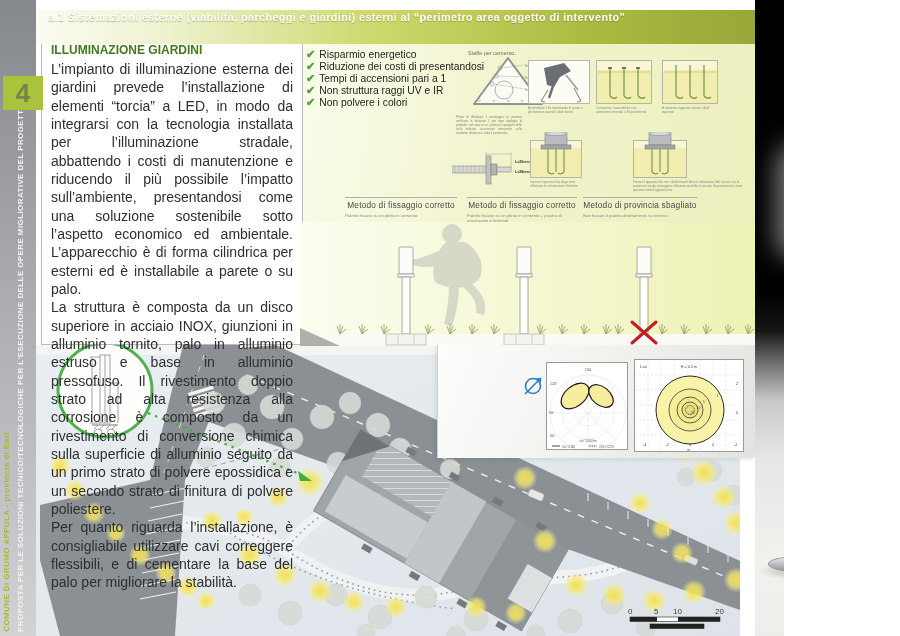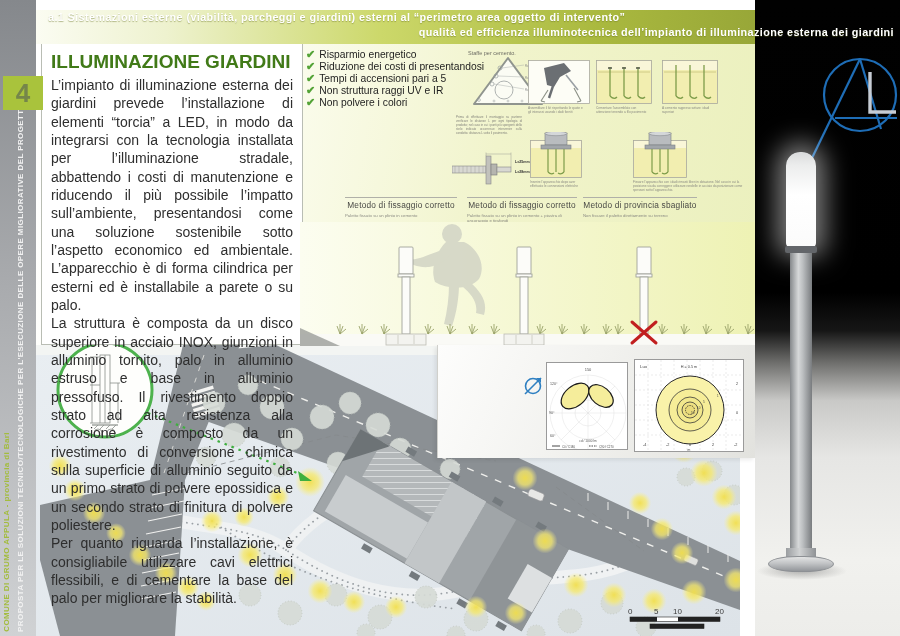--- a/index.html
+++ b/index.html
@@ -1,16 +1,16 @@
 <!DOCTYPE html>
 <html><head>
 <meta charset="utf-8">
 <style>
   html,body{margin:0;padding:0;background:#fff;}
-  #board{position:relative;width:900px;height:636px;overflow:hidden;
+  #board{position:relative;width:784px;height:636px;overflow:hidden;
          font-family:"Liberation Sans",sans-serif;background:#fff;}
   #board *{box-sizing:border-box;}
   .abs{position:absolute;}
 
   
   #sidebar{left:0;top:0;width:36px;height:636px;z-index:5;
            background:linear-gradient(180deg,#85888c 0%,#a9abae 45%,#d0d2d4 100%);}
   #page-num{left:3px;top:76px;width:40px;height:34px;z-index:6;background:#a9c33c;
             color:#75864a;font-size:26px;font-weight:bold;text-align:center;line-height:34px;}
   .vtext{writing-mode:vertical-rl;transform:rotate(180deg);white-space:nowrap;
@@ -25,21 +25,21 @@
   #hdr-text .l1{font-size:10.8px;font-weight:bold;letter-spacing:.4px;
                 text-shadow:0 1px 1px rgba(100,110,30,.45);}
   #hdr-text .l2{font-size:10.8px;font-weight:bold;letter-spacing:.4px;text-align:right;margin-top:3px;
                 text-shadow:0 1px 1px rgba(100,110,30,.45);}
 
   
   #upper-bg{left:36px;top:44px;width:719px;height:301px;z-index:1;
     background:linear-gradient(100deg,#ffffff 0%,#fcfdf1 30%,#f1f4cc 62%,#ebf0bd 100%);}
   #text-card{left:41px;top:36px;width:262px;height:309px;z-index:2;background:#fff;
     border:1px solid #b9bdb4;padding:6px 9px 0 9px;}
-  #article-title{margin:8px 0 3px 0;font-size:19px;font-weight:bold;color:#417a18;}
+  #article-title{margin:0 0 3px 0;font-size:12px;font-weight:bold;color:#417a18;}
   #text-card p{margin:0;font-size:14px;line-height:1.31;text-align:justify;color:#2e2e2e;}
 
   #benefits{left:306px;top:49px;z-index:2;}
   .benefit{display:flex;align-items:center;margin-bottom:1px;}
   .benefit .chk{color:#53a336;font-size:11px;font-weight:bold;margin-right:4px;line-height:11px;}
   .benefit .lbl{font-size:10.3px;color:#1e1e1e;white-space:nowrap;}
 
   
   #instr{left:440px;top:44px;width:315px;height:160px;z-index:2;font-size:0;}
   #instr .cap{position:absolute;font-size:3.2px;line-height:1.3;color:#8a8a82;text-align:left;}
@@ -89,48 +89,47 @@
 </head>
 <body>
 
 <div id="board">
 
   <div class="abs" id="upper-bg"></div>
 
   <div class="abs" id="hdr-band"></div>
   <div class="abs" id="hdr-text">
     <div class="l1">a.1 Sistemazioni esterne (viabilità, parcheggi e giardini) esterni al “perimetro area oggetto di intervento”</div>
-    <div class="l2">qualità ed efficienza illuminotecnica dell’impianto di illuminazione esterna dei giardini</div>
   </div>
 
   <div class="abs" id="sidebar">
     <div class="abs vtext" id="side-line1">COMUNE DI GRUMO APPULA - provincia di Bari</div>
     <div class="abs vtext" id="side-line2">PROPOSTA PER LE SOLUZIONI TECNICO/TECNOLOGICHE PER L'ESECUZIONE DELLE OPERE MIGLIORATIVE DEL PROGETTO-BASE</div>
   </div>
   <div class="abs" id="page-num">4</div>
 
   <div class="abs" id="text-card">
     <h1 id="article-title">ILLUMINAZIONE GIARDINI</h1>
     <p>L’impianto di illuminazione esterna dei giardini prevede l’installazione di elementi “torcia” a LED, in modo da integrarsi con la tecnologia installata per l’illuminazione stradale, abbattendo i costi di manutenzione e riducendo il più possibile l’impatto sull’ambiente, presentandosi come una soluzione sostenibile sotto l’aspetto economico ed ambientale. L’apparecchio è di forma cilindrica per esterni ed è installabile a parete o su palo.</p>
     <p>La struttura è composta da un disco superiore in acciaio INOX, giunzioni in alluminio tornito, palo in alluminio estruso e base in alluminio pressofuso. Il rivestimento doppio strato ad alta resistenza alla corrosione è composto da un rivestimento di conversione chimica sulla superficie di alluminio seguito da un primo strato di polvere epossidica e un secondo strato di finitura di polvere poliestere.</p>
-    <p>Per quanto riguarda l’installazione, è consigliabile utilizzare cavi elettrici flessibili, e di cementare la base del palo per migliorare la stabilità.</p>
+    <p>Per quanto riguarda l’installazione, è consigliabile utilizzare cavi correggere flessibili, e di cementare la base del palo per migliorare la stabilità.</p>
   </div>
 
   <div class="abs" id="benefits">
     <div class="benefit">
         <span class="chk">✔</span>
         <span class="lbl">Risparmio energetico</span>
       </div>
     <div class="benefit">
         <span class="chk">✔</span>
         <span class="lbl">Riduzione dei costi di presentandosi</span>
       </div>
     <div class="benefit">
         <span class="chk">✔</span>
-        <span class="lbl">Tempi di accensioni pari a 5</span>
+        <span class="lbl">Tempi di accensioni pari a 1</span>
       </div>
     <div class="benefit">
         <span class="chk">✔</span>
         <span class="lbl">Non struttura raggi UV e IR</span>
       </div>
     <div class="benefit">
         <span class="chk">✔</span>
         <span class="lbl">Non polvere i colori</span>
       </div>
   </div>

